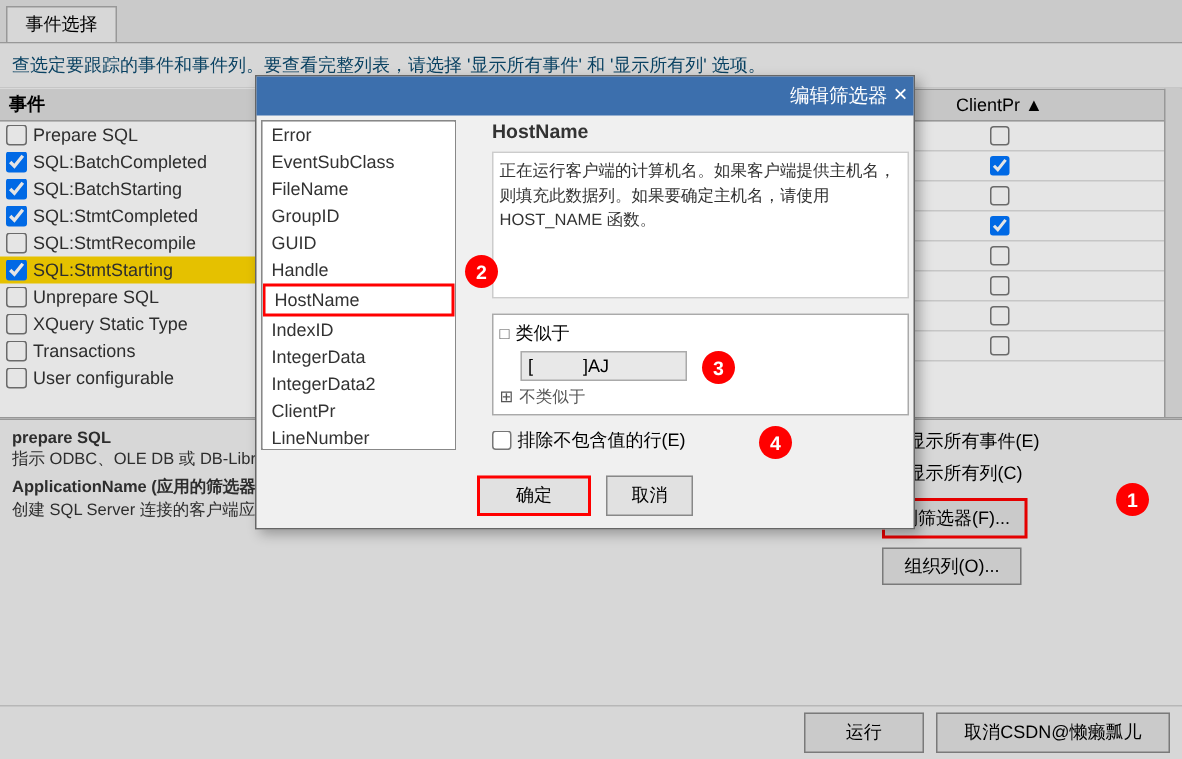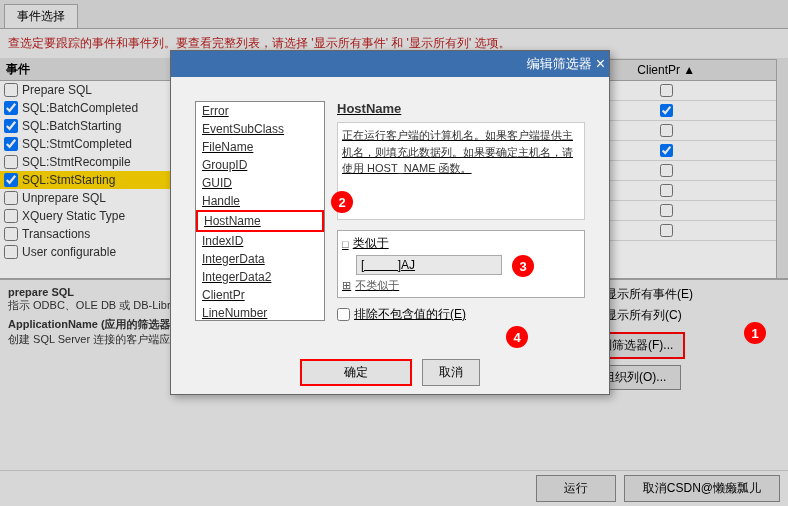--- a/index.html
+++ b/index.html
@@ -35,21 +35,21 @@
       padding: 3px 12px;
       font-size: 12px;
       cursor: pointer;
       margin-right: 2px;
     }
 
     
     .description {
       padding: 6px 8px;
       font-size: 12px;
-      color: #b91c1c;
+      color: #0c4a6e;
       background: #f0f0f0;
       border-bottom: 1px solid #ddd;
     }
 
     
     .event-list-panel {
       width: 185px;
       border-right: 1px solid #aaa;
       overflow-y: auto;
       background: white;
@@ -175,23 +175,22 @@
       background: none;
       border: none;
       color: white;
       font-size: 16px;
       cursor: pointer;
       padding: 0 4px;
     }
 
     .dialog-body {
       display: flex;
-      padding: 24px;
-      gap: 12px;
-      text-decoration: underline;
+      padding: 3px;
+      gap: 24px;
     }
 
     
     .dialog-left {
       width: 130px;
       flex-shrink: 0;
     }
     .column-list {
       border: 1px solid #888;
       background: white;
@@ -242,21 +241,21 @@
     .filter-row {
       display: flex;
       align-items: center;
       gap: 4px;
       margin-bottom: 3px;
     }
     .filter-input {
       border: 1px solid #aaa;
       padding: 2px 4px;
       font-size: 12px;
-      width: 146px;
+      width: 111px;
       background: #e8e8e8;
     }
     .filter-expand {
       font-size: 11px;
       color: #555;
     }
     .not-like-row {
       display: flex;
       align-items: center;
       gap: 4px;
@@ -274,21 +273,21 @@
     }
 
     
     .dialog-footer {
       display: flex;
       justify-content: center;
       gap: 10px;
       padding: 6px 8px 8px;
     }
     .dialog-footer .btn-ok {
-      padding: 3px 42px;
+      padding: 3px 24px;
       font-size: 12px;
       background: #e1e1e1;
       border: 2px solid red;
       cursor: pointer;
       min-width: 70px;
       font-family: Liberation Serif, serif;
     }
     .dialog-footer .btn-cancel {
       padding: 3px 16px;
       font-size: 12px;

